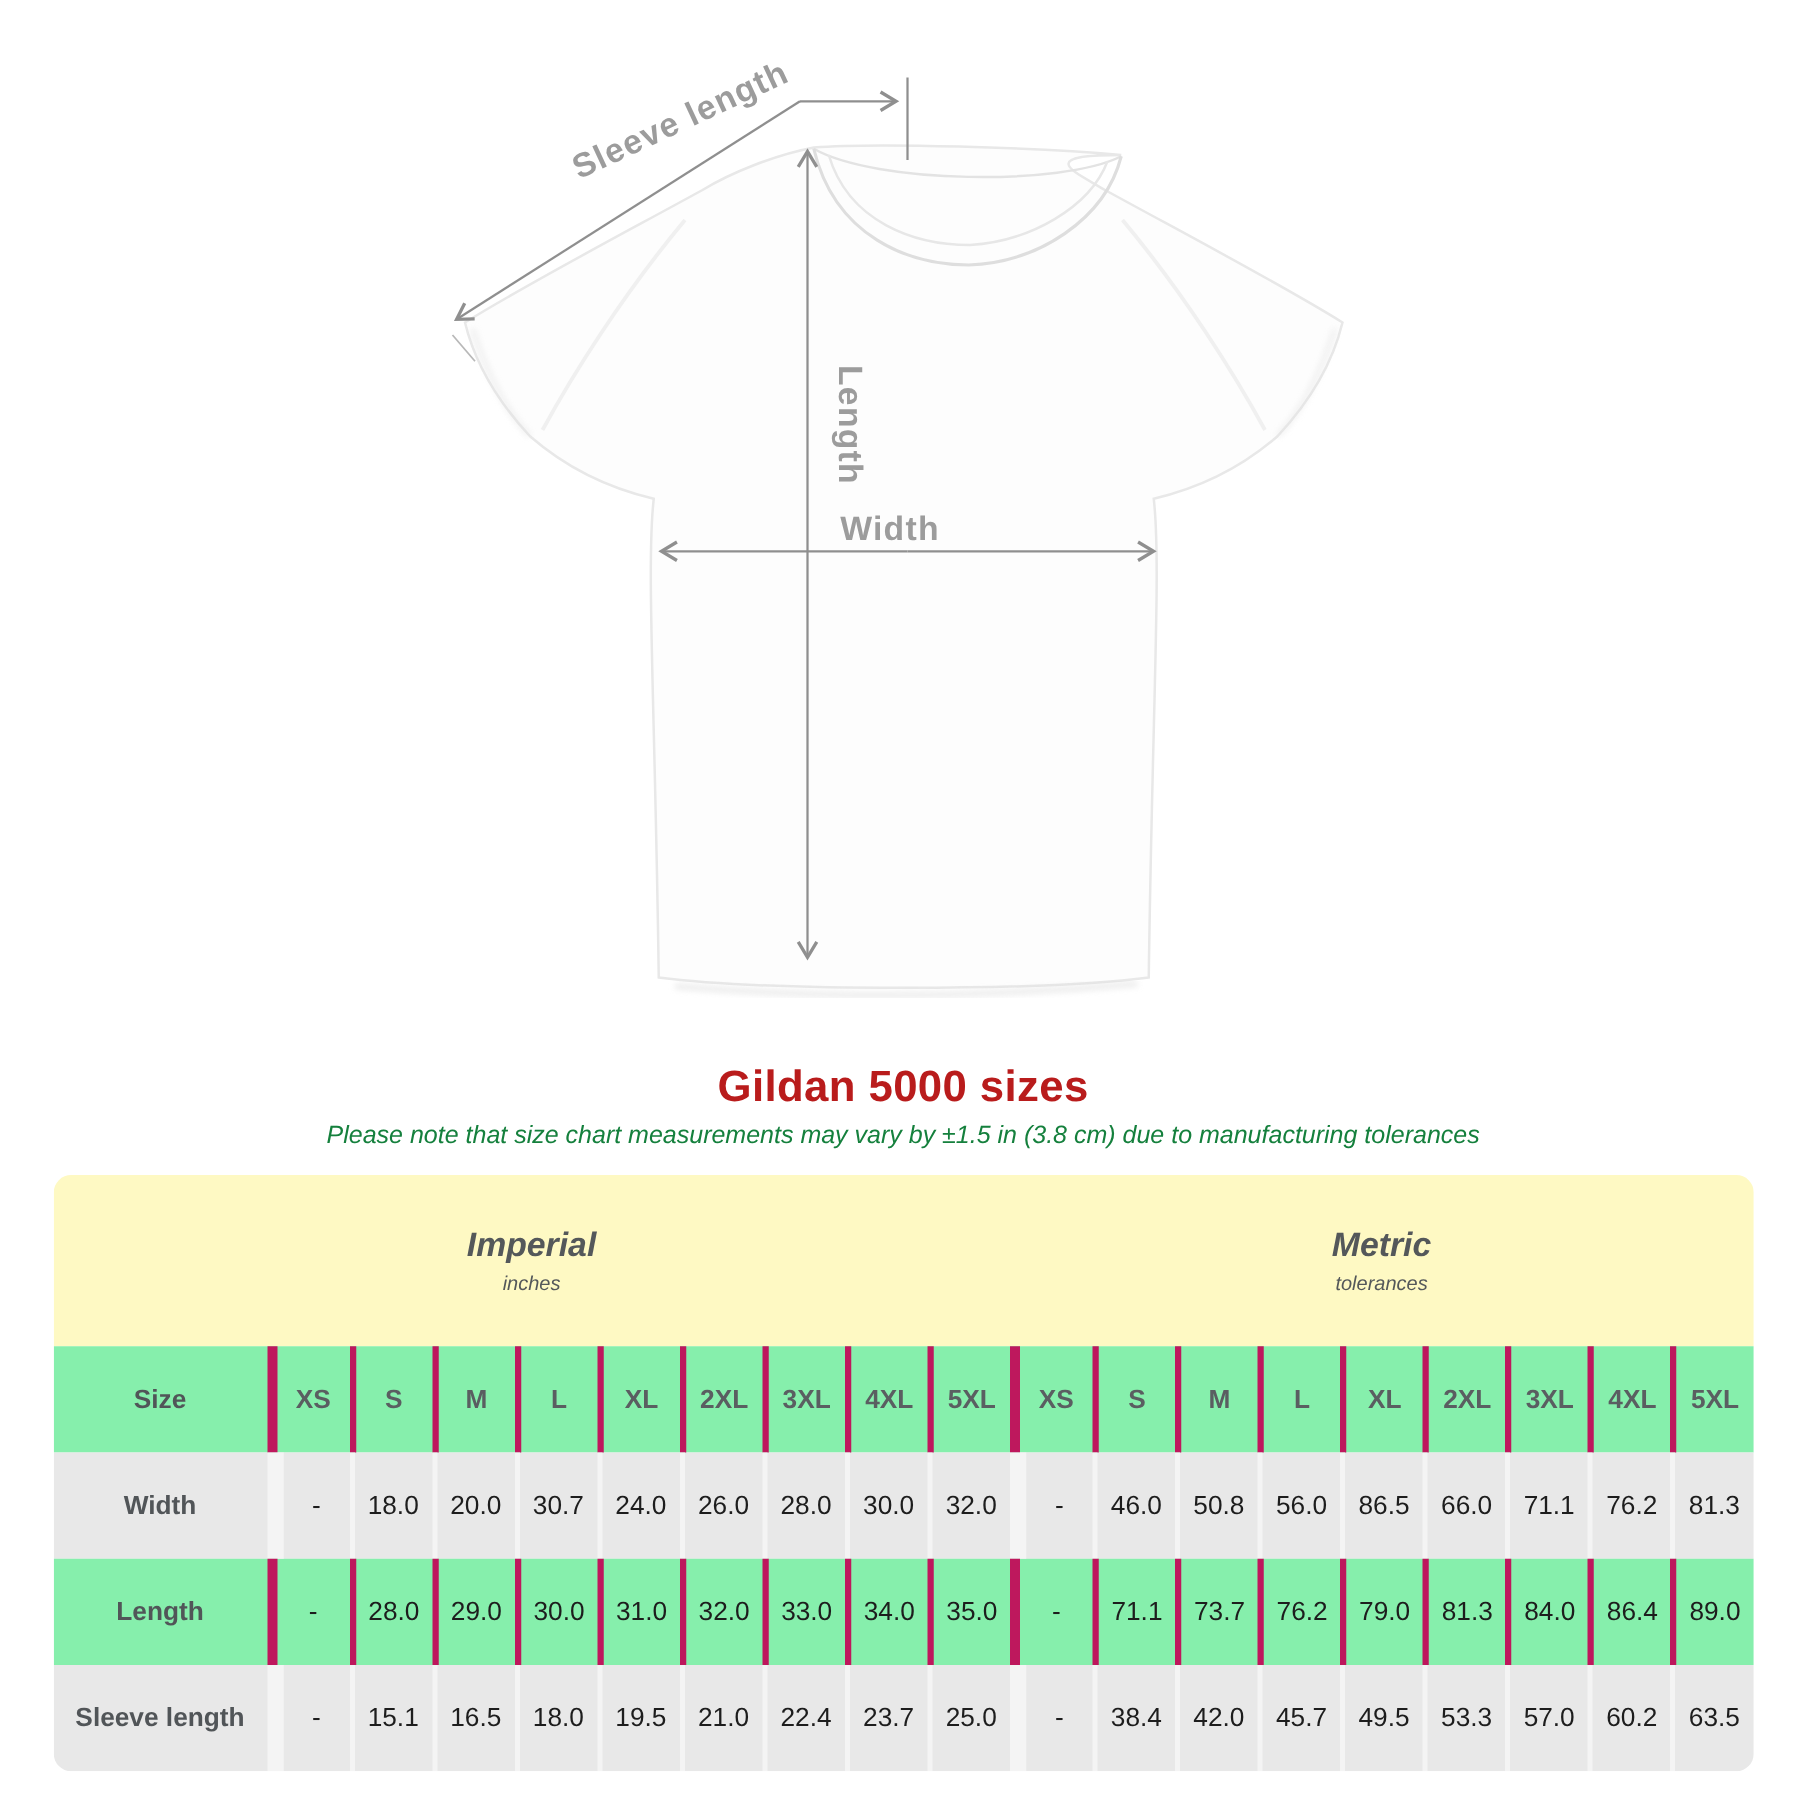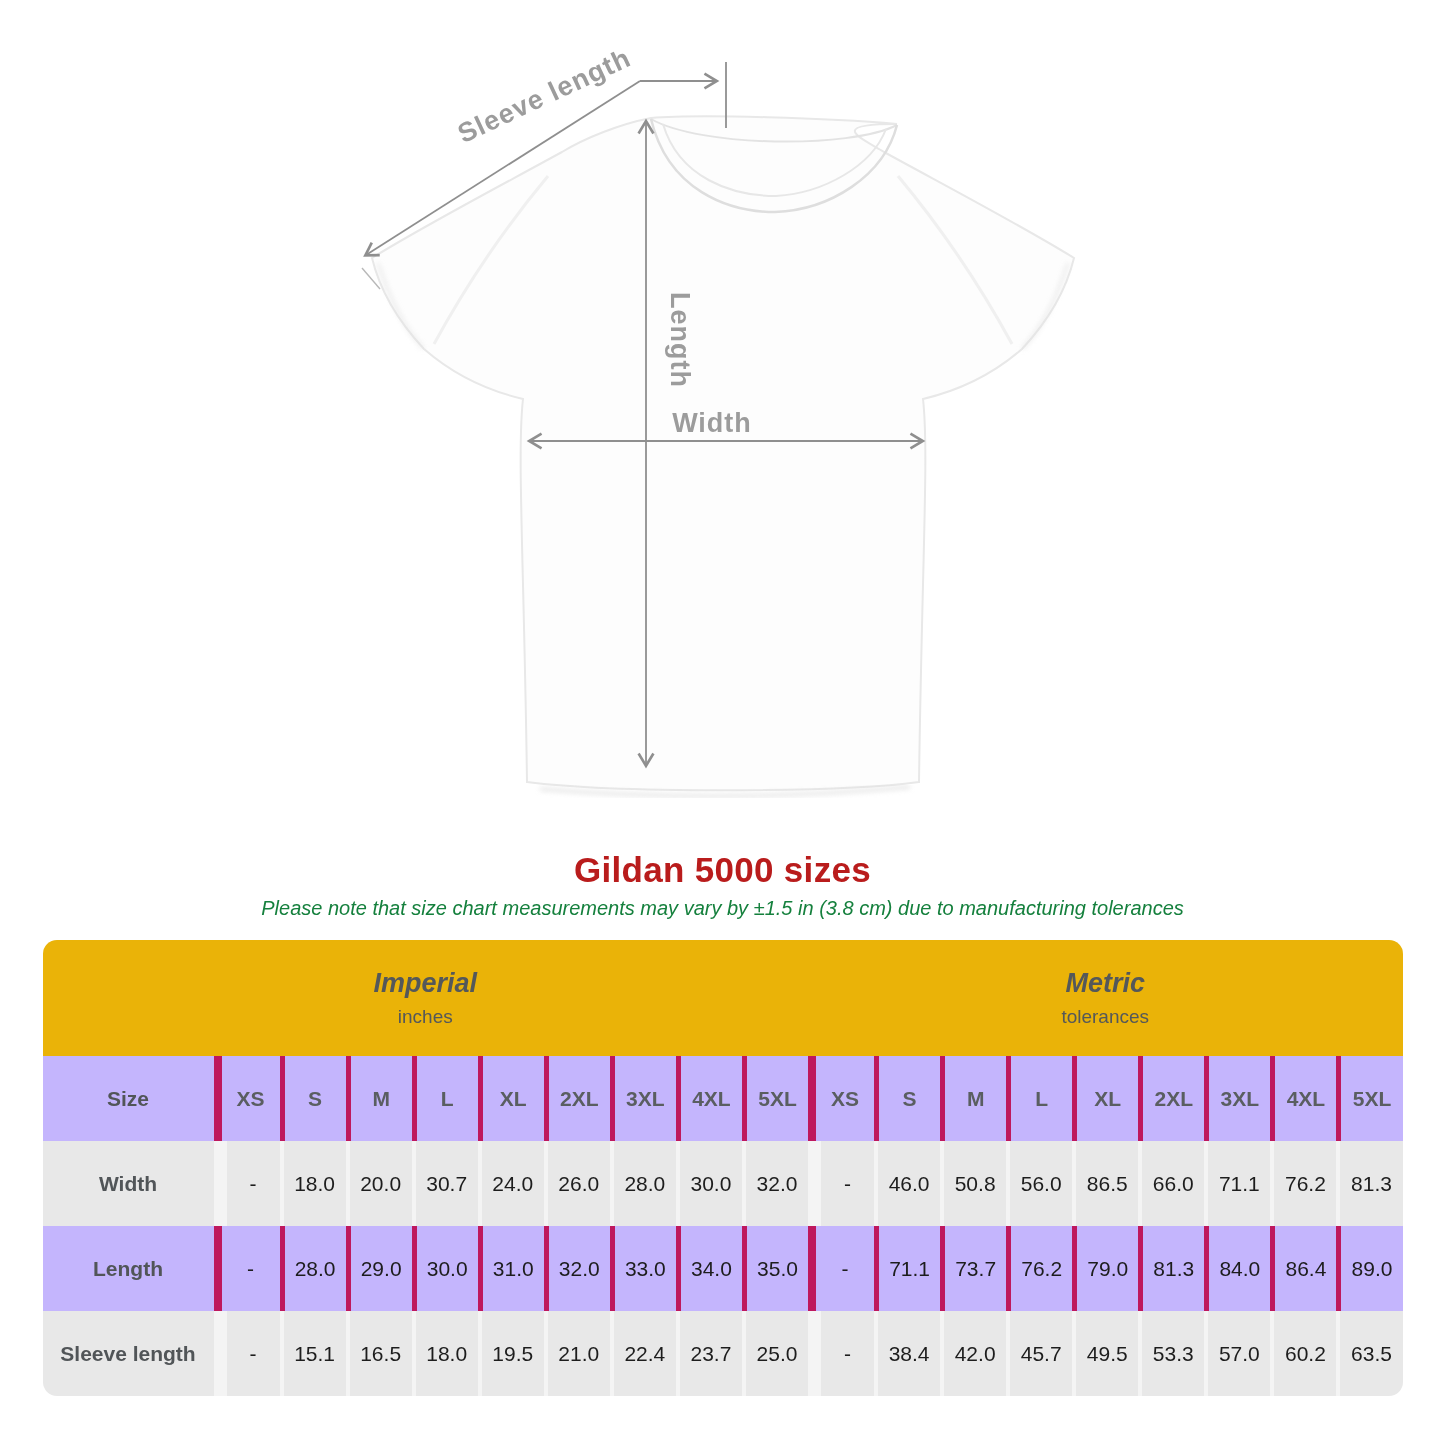--- a/index.html
+++ b/index.html
@@ -7,34 +7,34 @@
         font-family:"Liberation Sans",sans-serif;position:relative;}
   .shirt-wrap{width:1445px;height:846px;position:relative;}
   .shirt-wrap svg{display:block;}
 
   .title{margin:4px 0 0;text-align:center;font-size:35px;font-weight:bold;
          color:#b91c1c;letter-spacing:.3px;}
   .subtitle{margin:7px 0 0;text-align:center;font-style:italic;font-size:20px;
             color:#15803d;}
 
   .size-table{width:1360px;margin:20px auto 0;border-radius:14px;overflow:hidden;}
-  .band{display:grid;grid-template-columns:171px repeat(18,1fr);background:#eab308;height:116px;}
+  .band{display:grid;grid-template-columns:171px repeat(18,1fr);background:#fef9c3;height:137px;}
   .band .half{display:flex;flex-direction:column;align-items:center;justify-content:center;gap:7px;}
   .half-imperial{grid-column:1 / span 10;}
   .half-metric{grid-column:11 / span 9;}
   .unit-name{font-size:27px;font-weight:bold;font-style:italic;color:#54585a;}
-  .unit-sub{font-size:19px;color:#54585a;}
+  .unit-sub{font-size:16px;font-style:italic;color:#54585a;}
 
   .row{display:grid;grid-template-columns:171px repeat(18,1fr);height:85px;}
   .cell{display:flex;align-items:center;justify-content:center;height:100%;
         font-size:21px;color:#1d1d1d;}
   .row .label{font-weight:bold;color:#515558;}
   .row .hdr{font-weight:bold;color:#5a5e61;}
 
-  .row-white{background:#c4b5fd;}
+  .row-white{background:#86efac;}
   .row-white .cell{border-left:5px solid #be185d;}
   .row-white .cell.wide{border-left-width:8px;}
   .row-white .cell.label{border-left:none;}
 
   .row-gray{background:#e8e8e8;}
   .row-gray .cell{border-left:4px solid #f4f4f4;}
   .row-gray .cell.wide{border-left-width:13px;}
   .row-gray .cell.label{border-left:none;}
 </style>
 </head>

